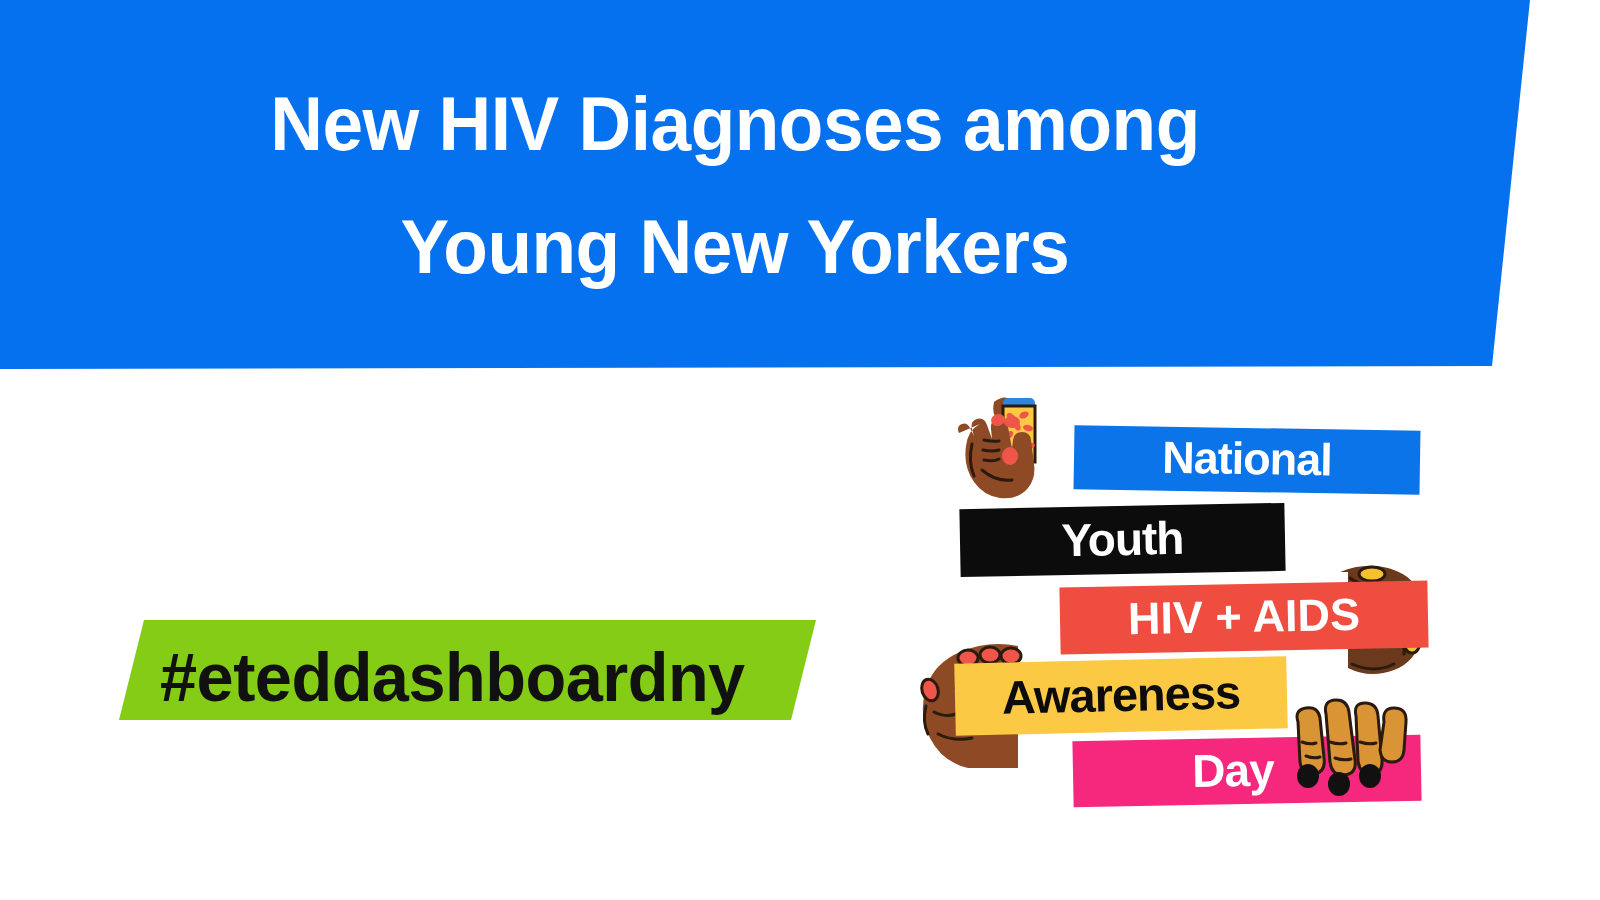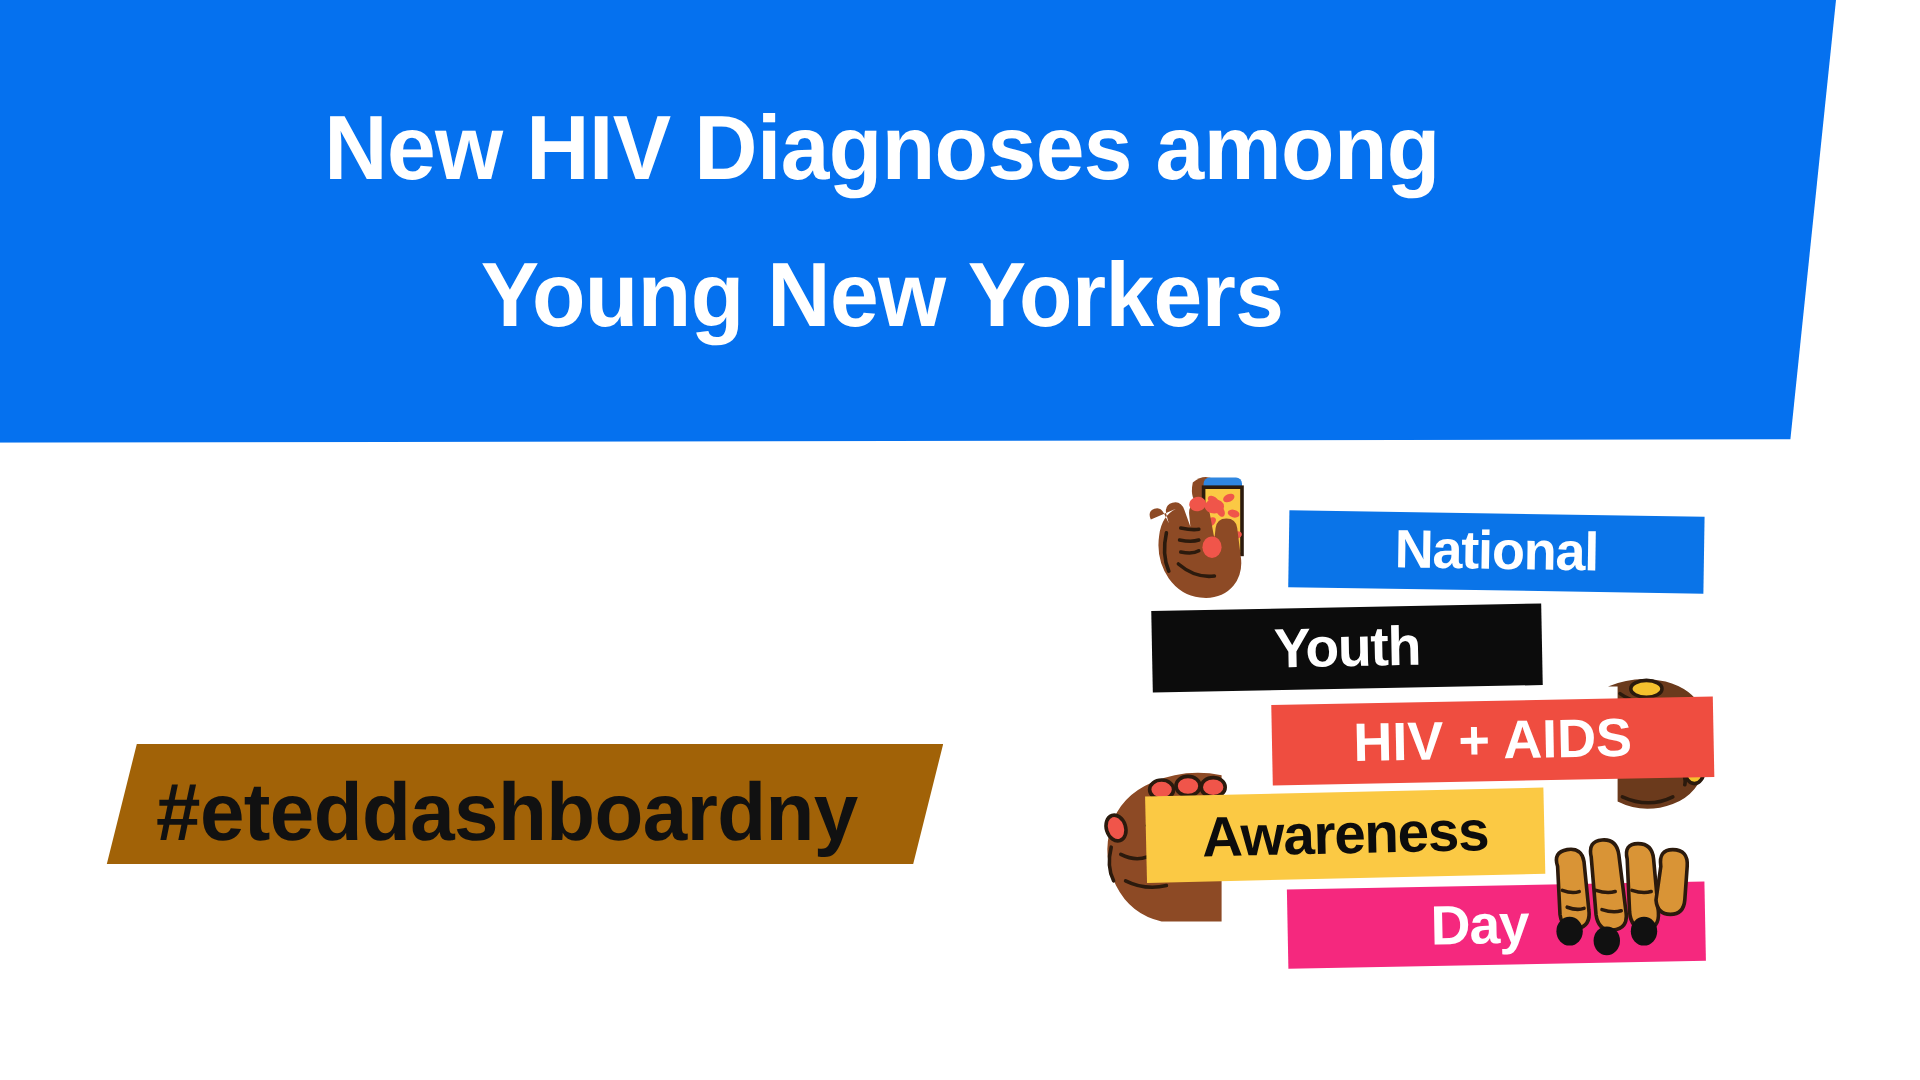--- a/index.html
+++ b/index.html
@@ -61,22 +61,22 @@
     font-weight: bold;
     font-size: 36px;
     line-height: 42px;
     margin-top: 2px;
     transform: scaleX(0.95);
     transform-origin: left top;
   }
 
   
   .hashtag-banner {
-    position: absolute; left: 86px; top: 620px; width: 700px; height: 100px;
-    background: #a16207;
+    position: absolute; left: 116px; top: 620px; width: 700px; height: 100px;
+    background: #84cc16;
     clip-path: polygon(28px 0px, 700px 0px, 672px 112px, 0px 112px);
   }
   .hashtag-text {
     position: absolute; left: 44px; top: 18px;
     color: #111111;
     font-family: "Liberation Sans Narrow", "Liberation Sans", "DejaVu Sans", sans-serif;
     font-weight: bold;
     font-size: 68px;
     line-height: 78px;
     letter-spacing: -0.5px;

